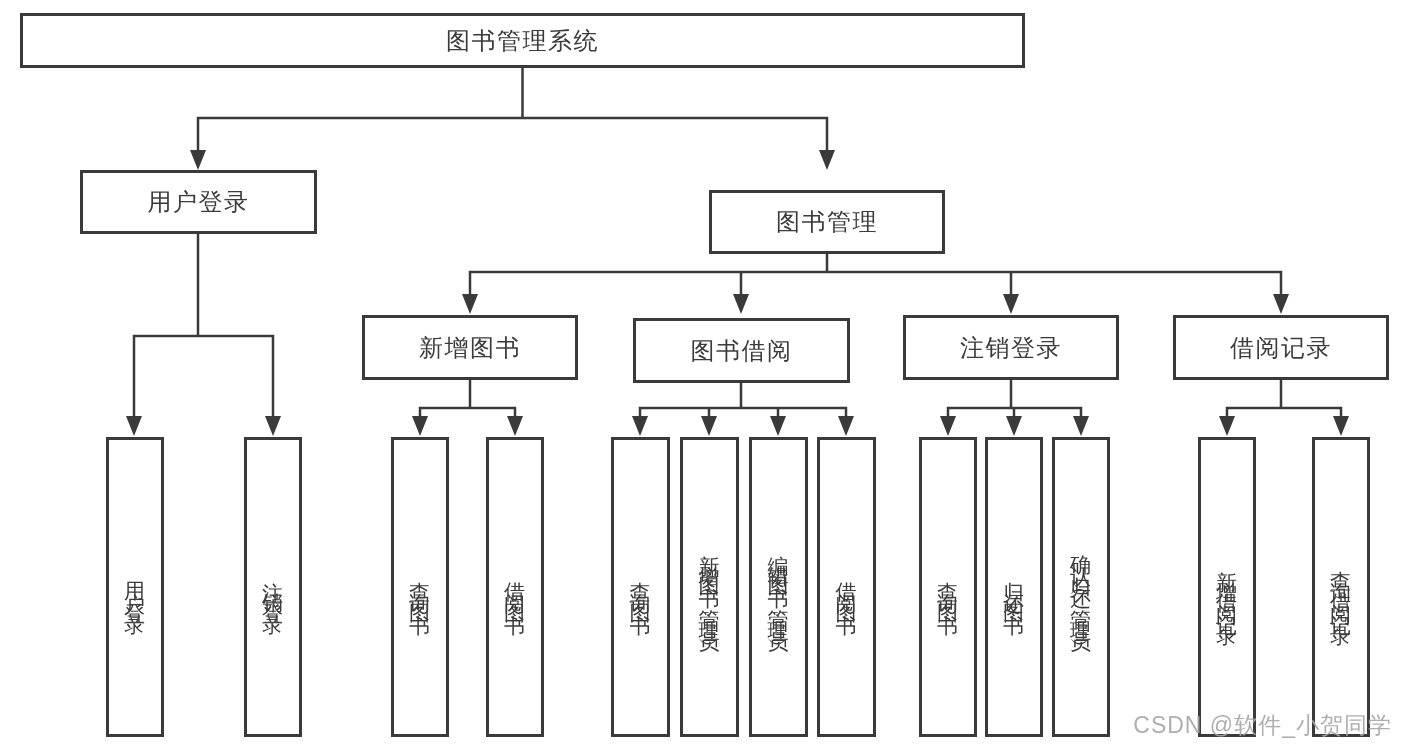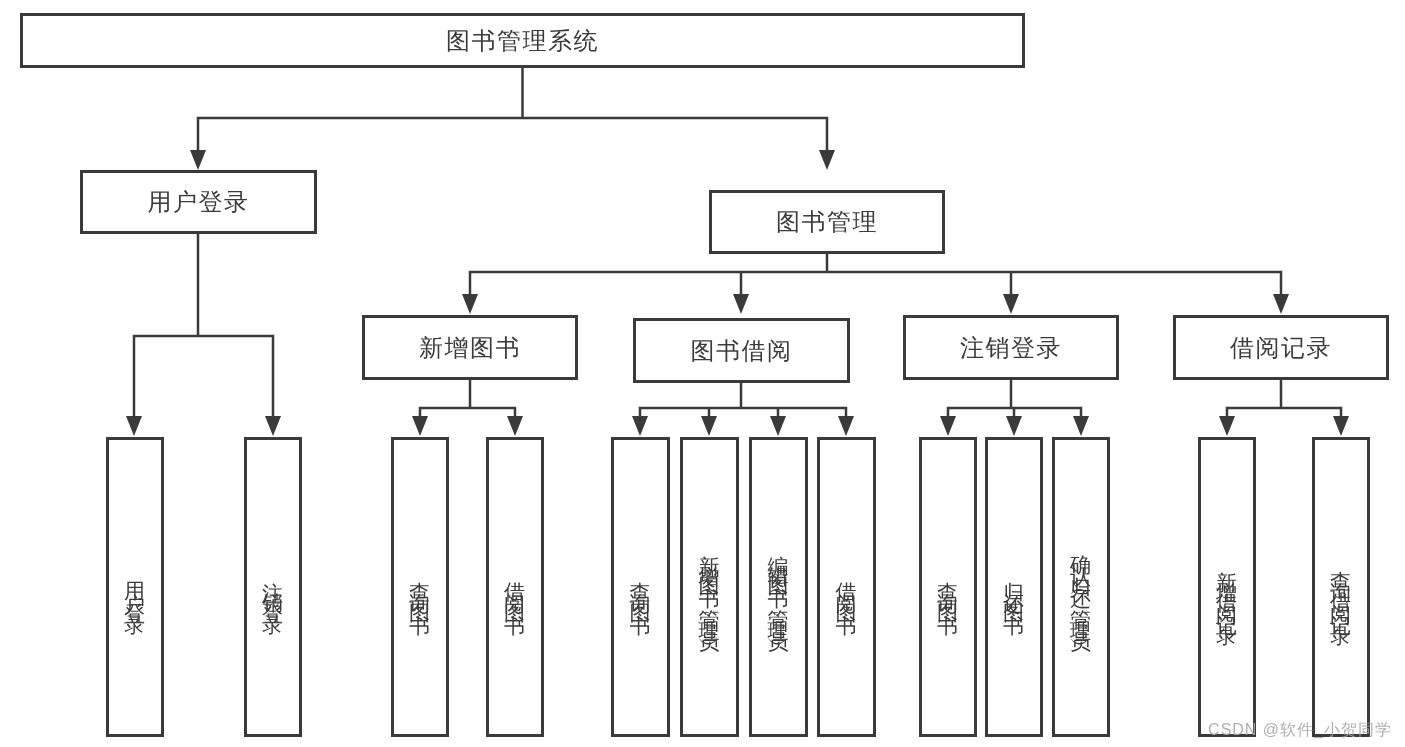--- a/index.html
+++ b/index.html
@@ -56,21 +56,21 @@
   .n-bb4 { left: 817px; width: 59px; }
   .n-cb1 { left: 919px; }
   .n-cb2 { left: 985px; }
   .n-cb3 { left: 1052px; }
   .n-br1 { left: 1198px; }
   .n-br2 { left: 1312px; }
   .watermark {
     position: absolute;
     right: 13px;
     bottom: 6px;
-    font-size: 16px;
+    font-size: 23px;
     color: #a6a6a6;
     letter-spacing: 1px;
     opacity: 0.9;
     z-index: 10;
     white-space: nowrap;
   }
 </style>
 </head>
 <body>
 

